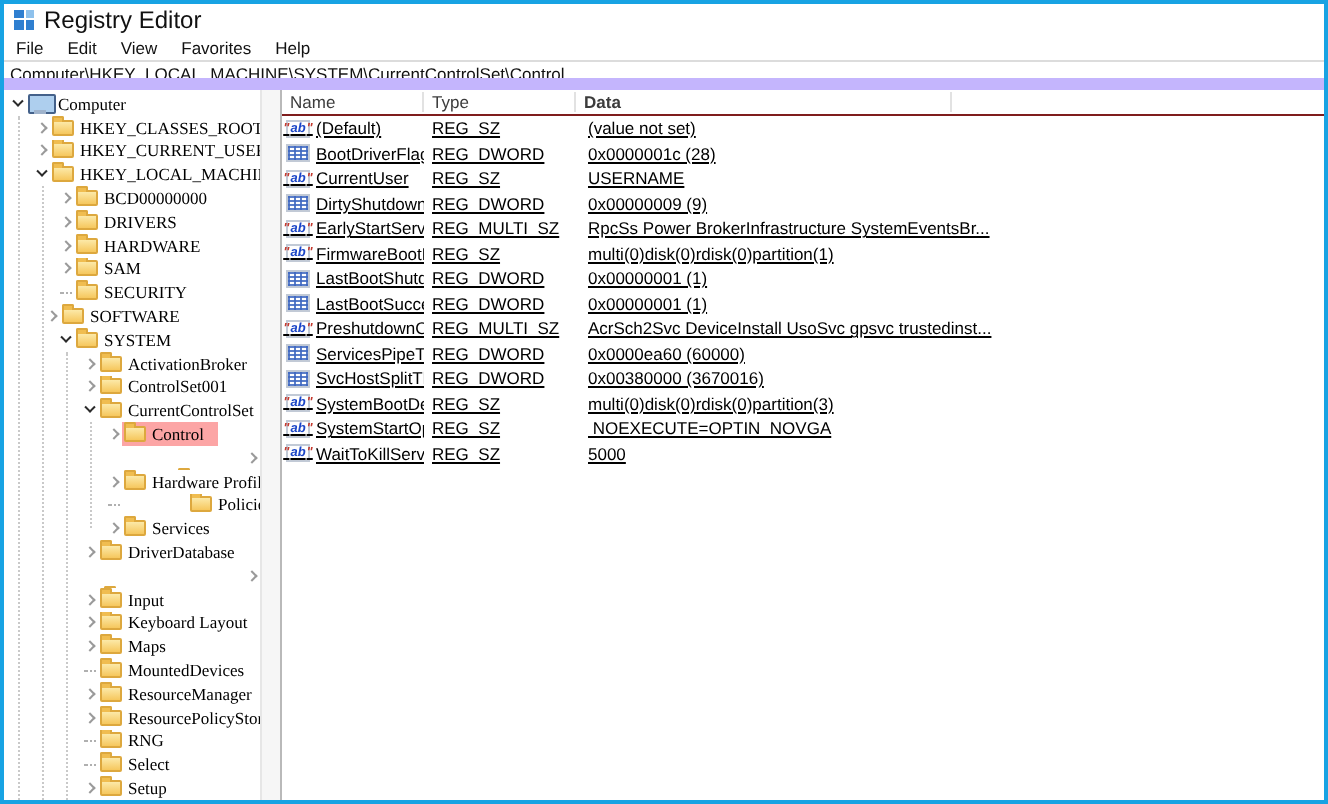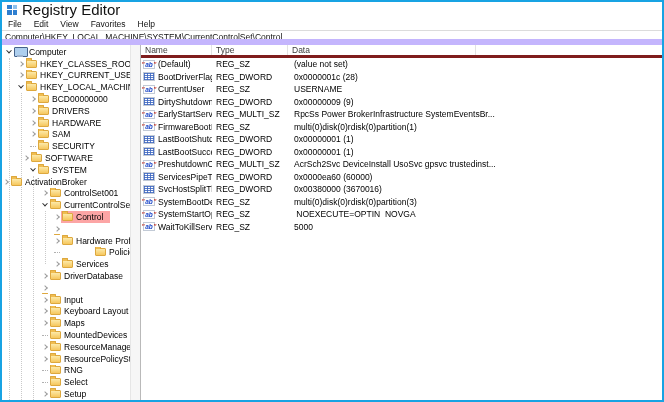--- a/index.html
+++ b/index.html
@@ -8,31 +8,31 @@
     position:relative; width:664px; height:402px;
     border:2px solid #18a3e3; background:#fff;
     font-family:"Liberation Sans", sans-serif;
     font-size:8.5px; color:#000; overflow:hidden;
   }
   
   .titlebar { height:15px; display:flex; align-items:center; gap:5px; padding-left:5px; background:#fff; }
   .app-icon { width:10px; height:10px; display:grid; grid-template-columns:1fr 1fr; grid-template-rows:1fr 1fr; gap:1px; }
   .app-icon i { background:#2f7fd0; }
   .app-icon i:nth-child(2) { background:#8ec1ec; }
-  .title-text { font-size:15px; color:#111; }
+  .title-text { font-size:12px; color:#111; }
   
   .menubar { height:14px; display:flex; align-items:center; border-bottom:1px solid #dcdcdc; padding-left:0; }
   .menu-item { padding:0 6px; font-size:8.5px; color:#111; }
   
   .addressbar { height:14px; line-height:13px; padding-left:3px; border-bottom:6px solid #c4b5fd; white-space:nowrap; overflow:hidden; color:#111; }
   
   .main { display:flex; height:355px; }
   
   .tree-panel { width:128px; overflow:hidden; position:relative; padding-top:1px; flex:none; }
-  .tree-row { height:11.8px; display:flex; align-items:flex-start; white-space:nowrap; overflow:hidden; }
+  .tree-row { height:11.8px; display:flex; align-items:flex-end; white-space:nowrap; overflow:hidden;font-family:Liberation Serif, serif; }
   .tw { width:8px; height:11.8px; flex:none; display:flex; align-items:center; justify-content:center; }
   .tw .c { width:4px; height:4px; border-right:1px solid #9a9a9a; border-bottom:1px solid #9a9a9a; transform:rotate(-45deg); }
   .tree-row.expanded .tw .c { border-color:#2b2b2b; transform:rotate(45deg) translate(-1px,-1px); }
   .tree-row.leaf .tw .c { width:6px; height:0; border:none; border-top:1px dotted #b0b0b0; transform:none; }
   .row-hl { display:flex; align-items:center; height:100%; padding-right:7px; }
   .tree-row.selected .row-hl { background:#fca5a5; }
   .tree-icon { flex:none; margin:0 3px 0 1px; }
   .tree-icon.folder { width:11px; height:8px; background:linear-gradient(#fce9a8,#f6c75d); border:1px solid #dda83e; border-radius:1px; position:relative; }
   .tree-icon.folder::before { content:''; position:absolute; top:-3px; left:-1px; width:4px; height:2px; background:#f0bd50; border:1px solid #dda83e; border-bottom:none; border-radius:1px 1px 0 0; }
   .tree-icon.computer { width:12px; height:10px; position:relative; }
@@ -41,28 +41,28 @@
   .tree-label { color:#000; }
   .guide { position:absolute; width:0; border-left:1px dotted #c9c9c9; }
   .g1 { left:7px;  top:13px;  bottom:0; }
   .g2 { left:19px; top:48px;  bottom:0; }
   .g3 { left:31px; top:131px; bottom:0; }
   .g4 { left:43px; top:166px; height:53px; }
   
   .gutter { width:11px; flex:none; background:#f6f6f6; border-left:1px solid #e6e6e6; border-right:1px solid #b9b9b9; }
   
   .list-panel { flex:1; overflow:hidden; }
-  .lv-header { display:flex; height:13px; border-bottom:3px solid #7f1d1d; align-items:center; color:#3c3c3c; }
+  .lv-header { display:flex; height:13px; border-bottom:1px solid #7f1d1d; align-items:center; color:#3c3c3c; }
   .hcell { display:flex; align-items:center; padding-left:4px; border-right:1px solid #e2e2e2; }
   .hcell.h-name { width:71px; }
   .hcell.h-type { width:76px; }
-  .hcell.h-data { width:188px; }
+  .hcell.h-data { width:188px;font-weight:bold; }
   .hcell.h-fill { flex:1; border-right:none; }
   .lv-row { height:12.5px; display:flex; align-items:center; }
-  .cell { white-space:pre; overflow:hidden; }
+  .cell { white-space:pre; overflow:hidden;text-decoration:underline; }
   .cell.name { width:71px; padding-left:2px; display:flex; align-items:center; gap:3px; flex:none; }
   .cell.type { width:76px; padding-left:4px; flex:none; }
   .cell.data { flex:1; padding-left:6px; overflow:visible; }
   .vicon { flex:none; width:12px; height:9px; border:1px solid #c2cad6; background:#fefefe; display:flex; align-items:center; justify-content:center; font-size:6.5px; line-height:7px; }
   .vicon.string { color:#1b46c8; font-weight:bold; }
   .vicon.string::before { content:'"'; color:#c43a2f; margin-right:.5px; }
   .vicon.string::after  { content:'"'; color:#c43a2f; margin-left:.5px; }
   .vicon.dword { background:
       repeating-linear-gradient(0deg, rgba(62,103,192,.85) 0 1px, transparent 1px 2px),
       repeating-linear-gradient(90deg, rgba(62,103,192,.85) 0 1px, transparent 1px 3px), #fff; }
@@ -190,21 +190,21 @@
         </div>
         <div class="tree-row expanded" style="padding-left: 27px;">
           <span class="tw">
             <span class="c"></span>
           </span>
           <span class="row-hl">
             <span class="tree-icon folder"></span>
             <span class="tree-label">SYSTEM</span>
           </span>
         </div>
-        <div class="tree-row collapsed" style="">
+        <div class="tree-row collapsed" style="padding-left: 39px;">
           <span class="tw">
             <span class="c"></span>
           </span>
           <span class="row-hl">
             <span class="tree-icon folder"></span>
             <span class="tree-label">ActivationBroker</span>
           </span>
         </div>
         <div class="tree-row collapsed" style="padding-left: 39px;">
           <span class="tw">

